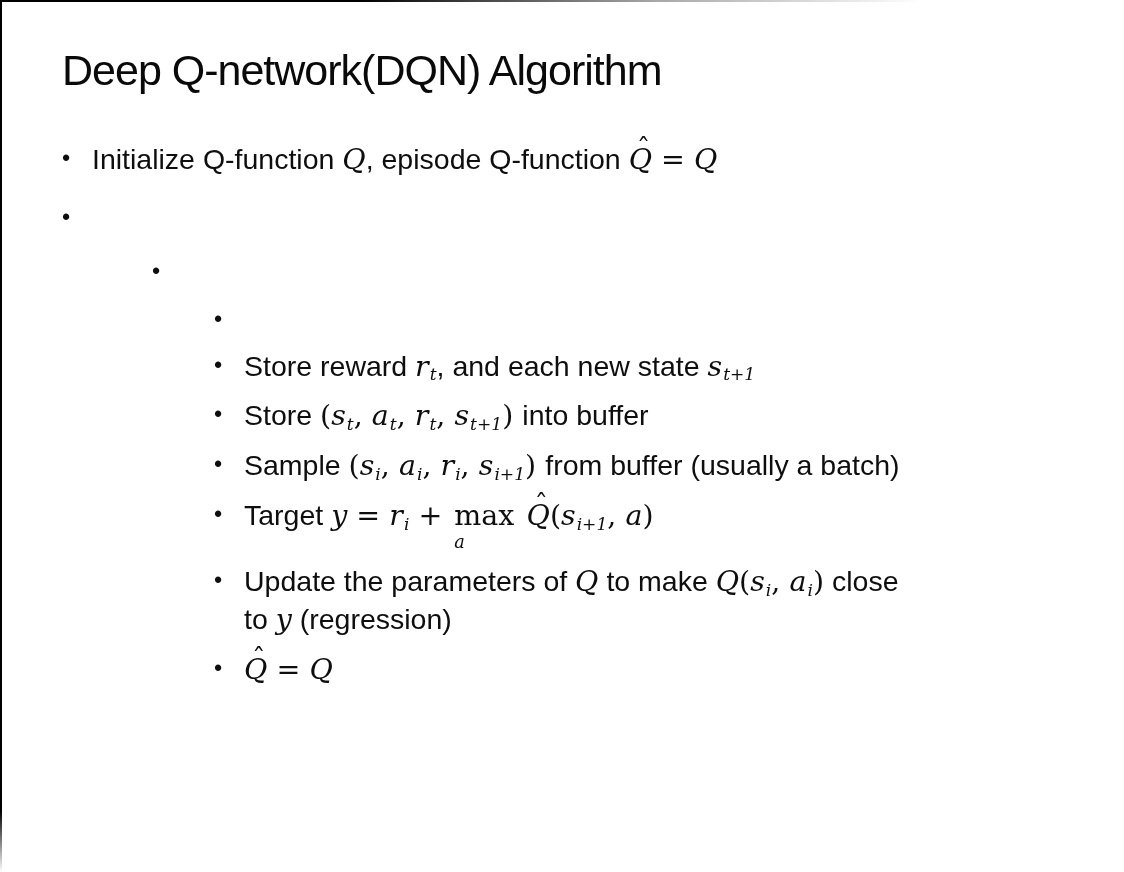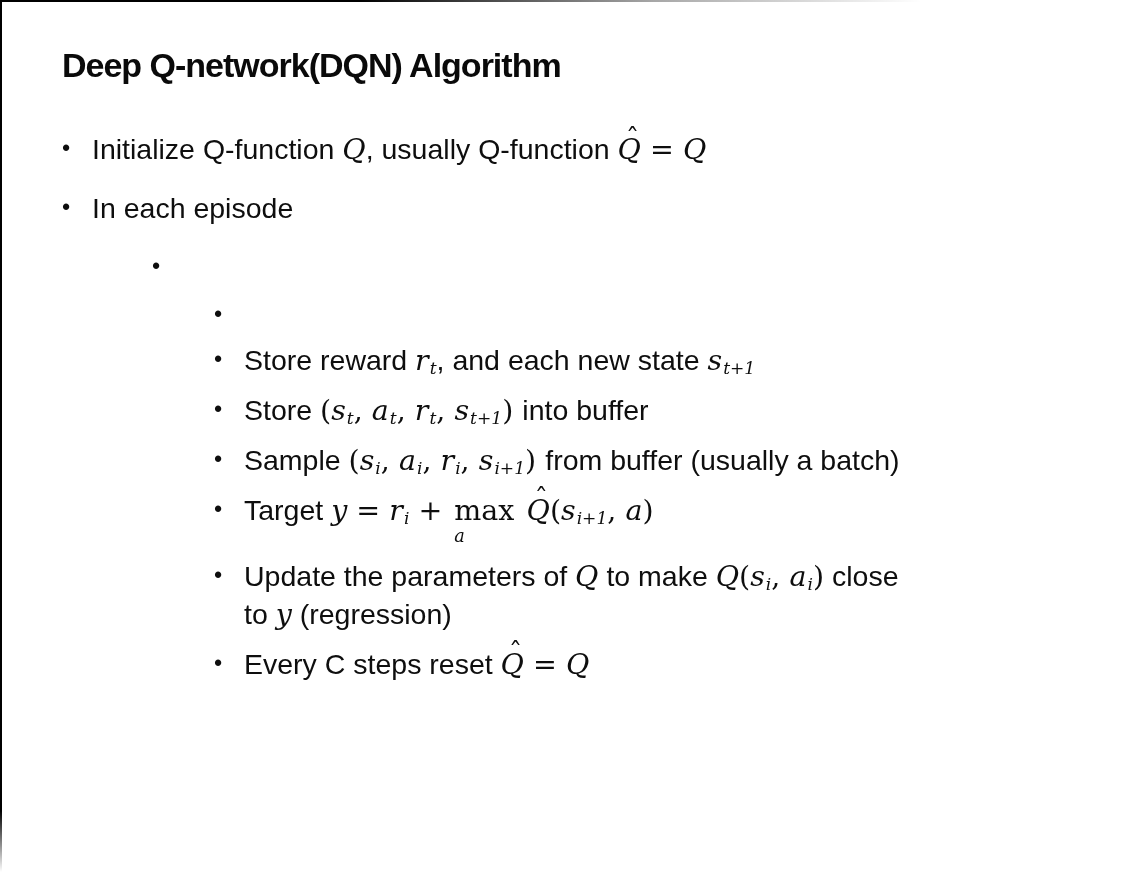--- a/index.html
+++ b/index.html
@@ -10,21 +10,21 @@
   .edge-left {
     position:absolute; left:0; top:0; width:2px; height:100%;
     background:linear-gradient(#000 0%, #000 93%, rgba(0,0,0,0) 100%);
   }
   .edge-top {
     position:absolute; left:0; top:0; height:2px; width:100%;
     background:linear-gradient(90deg, #000 0%, #000 32%, rgba(0,0,0,0.35) 58%, rgba(0,0,0,0) 82%);
   }
   .slide { padding:46px 34px 0 62px; }
   .title {
-    font-size:34px; font-weight:bold; letter-spacing:-1px; color:#0a0a0a;
+    font-size:43px; font-weight:normal; letter-spacing:-1px; color:#0a0a0a;
     margin:0 0 46px 0; line-height:1.15;
   }
   .bullets { font-size:28.5px; line-height:1.33; }
   .row { display:flex; align-items:flex-start; }
   .row .marker { flex:0 0 30px; width:30px; font-size:0.82em; padding-top:2px; }
   .row .content { white-space:pre-wrap; }
   .l1 { margin:0 0 21px 0; }
   .l2 { margin:0 0 15px 90px; }
   .l3 { margin:0 0 12px 152px; }
   .txt { font-family:"Liberation Sans", sans-serif;margin-top:20px; }
@@ -41,25 +41,24 @@
 <body>
 
 <div class="edge-top"></div>
 <div class="edge-left"></div>
 
 <div class="slide">
   <h1 class="title">Deep Q-network(DQN) Algorithm</h1>
   <div class="bullets">
       <div class="row l1">
         <span class="marker">•</span>
-        <span class="content"><span class="txt">Initialize Q-function </span><span class="mi">Q</span><span class="txt">, usually Q-function </span><span class="mhat"><span class="hat">ˆ</span><span>Q</span></span><span class="mrm"> = </span><span class="mi">Q</span></span>
+        <span class="content"><span class="txt">Initialize Q-function </span><span class="mi">Q</span><span class="txt">, episode Q-function </span><span class="mhat"><span class="hat">ˆ</span><span>Q</span></span><span class="mrm"> = </span><span class="mi">Q</span></span>
       </div>
       <div class="row l1">
         <span class="marker">•</span>
-        <span class="content"><span class="txt">In each episode</span></span>
       </div>
       <div class="row l2">
         <span class="marker">•</span>
       </div>
       <div class="row l3">
         <span class="marker">•</span>
       </div>
       <div class="row l3">
         <span class="marker">•</span>
         <span class="content"><span class="txt">Store reward </span><span class="mi">r</span><span class="msub">t</span><span class="txt">, and each new state </span><span class="mi">s</span><span class="msub">t+1</span></span>
@@ -75,16 +74,16 @@
       <div class="row l3">
         <span class="marker">•</span>
         <span class="content"><span class="txt">Target </span><span class="mi">y</span><span class="mrm"> = </span><span class="mi">r</span><span class="msub">i</span><span class="mrm"> + </span><span class="mstack"><span class="mbase">max</span><span class="munder">a</span></span><span class="mrm"> </span><span class="mhat"><span class="hat">ˆ</span><span>Q</span></span><span class="mrm">(</span><span class="mi">s</span><span class="msub">i+1</span><span class="mrm">, </span><span class="mi">a</span><span class="mrm">)</span></span>
       </div>
       <div class="row l3">
         <span class="marker">•</span>
         <span class="content"><span class="txt">Update the parameters of </span><span class="mi">Q</span><span class="txt"> to make </span><span class="mi">Q</span><span class="mrm">(</span><span class="mi">s</span><span class="msub">i</span><span class="mrm">, </span><span class="mi">a</span><span class="msub">i</span><span class="mrm">)</span><span class="txt"> close</span><br><span class="txt">to </span><span class="mi">y</span><span class="txt"> (regression)</span></span>
       </div>
       <div class="row l3">
         <span class="marker">•</span>
-        <span class="content"><span class="txt">Every C steps reset </span><span class="mhat"><span class="hat">ˆ</span><span>Q</span></span><span class="mrm"> = </span><span class="mi">Q</span></span>
+        <span class="content"><span class="mhat"><span class="hat">ˆ</span><span>Q</span></span><span class="mrm"> = </span><span class="mi">Q</span></span>
       </div>
     </div>
 </div>
 
 </body></html>

